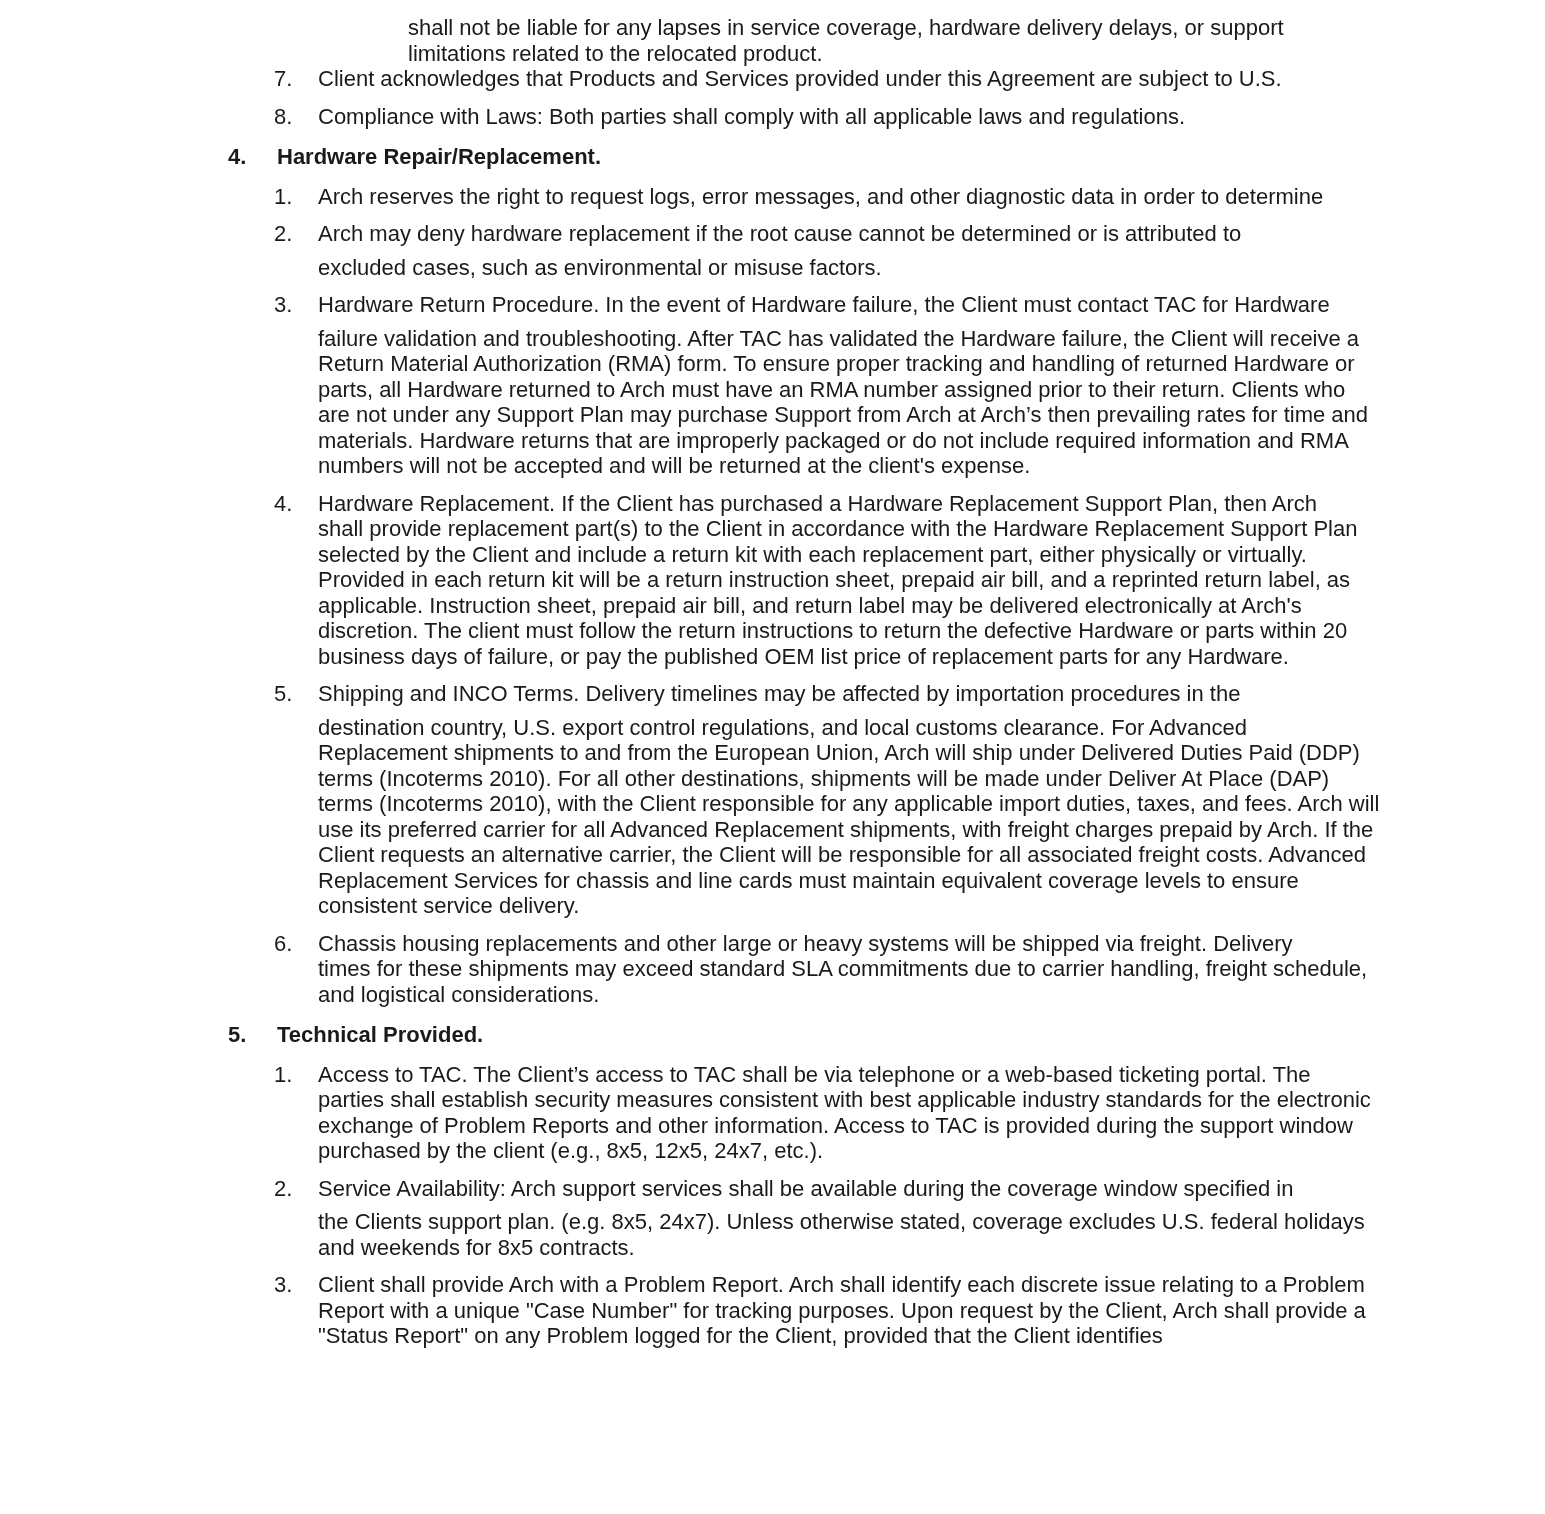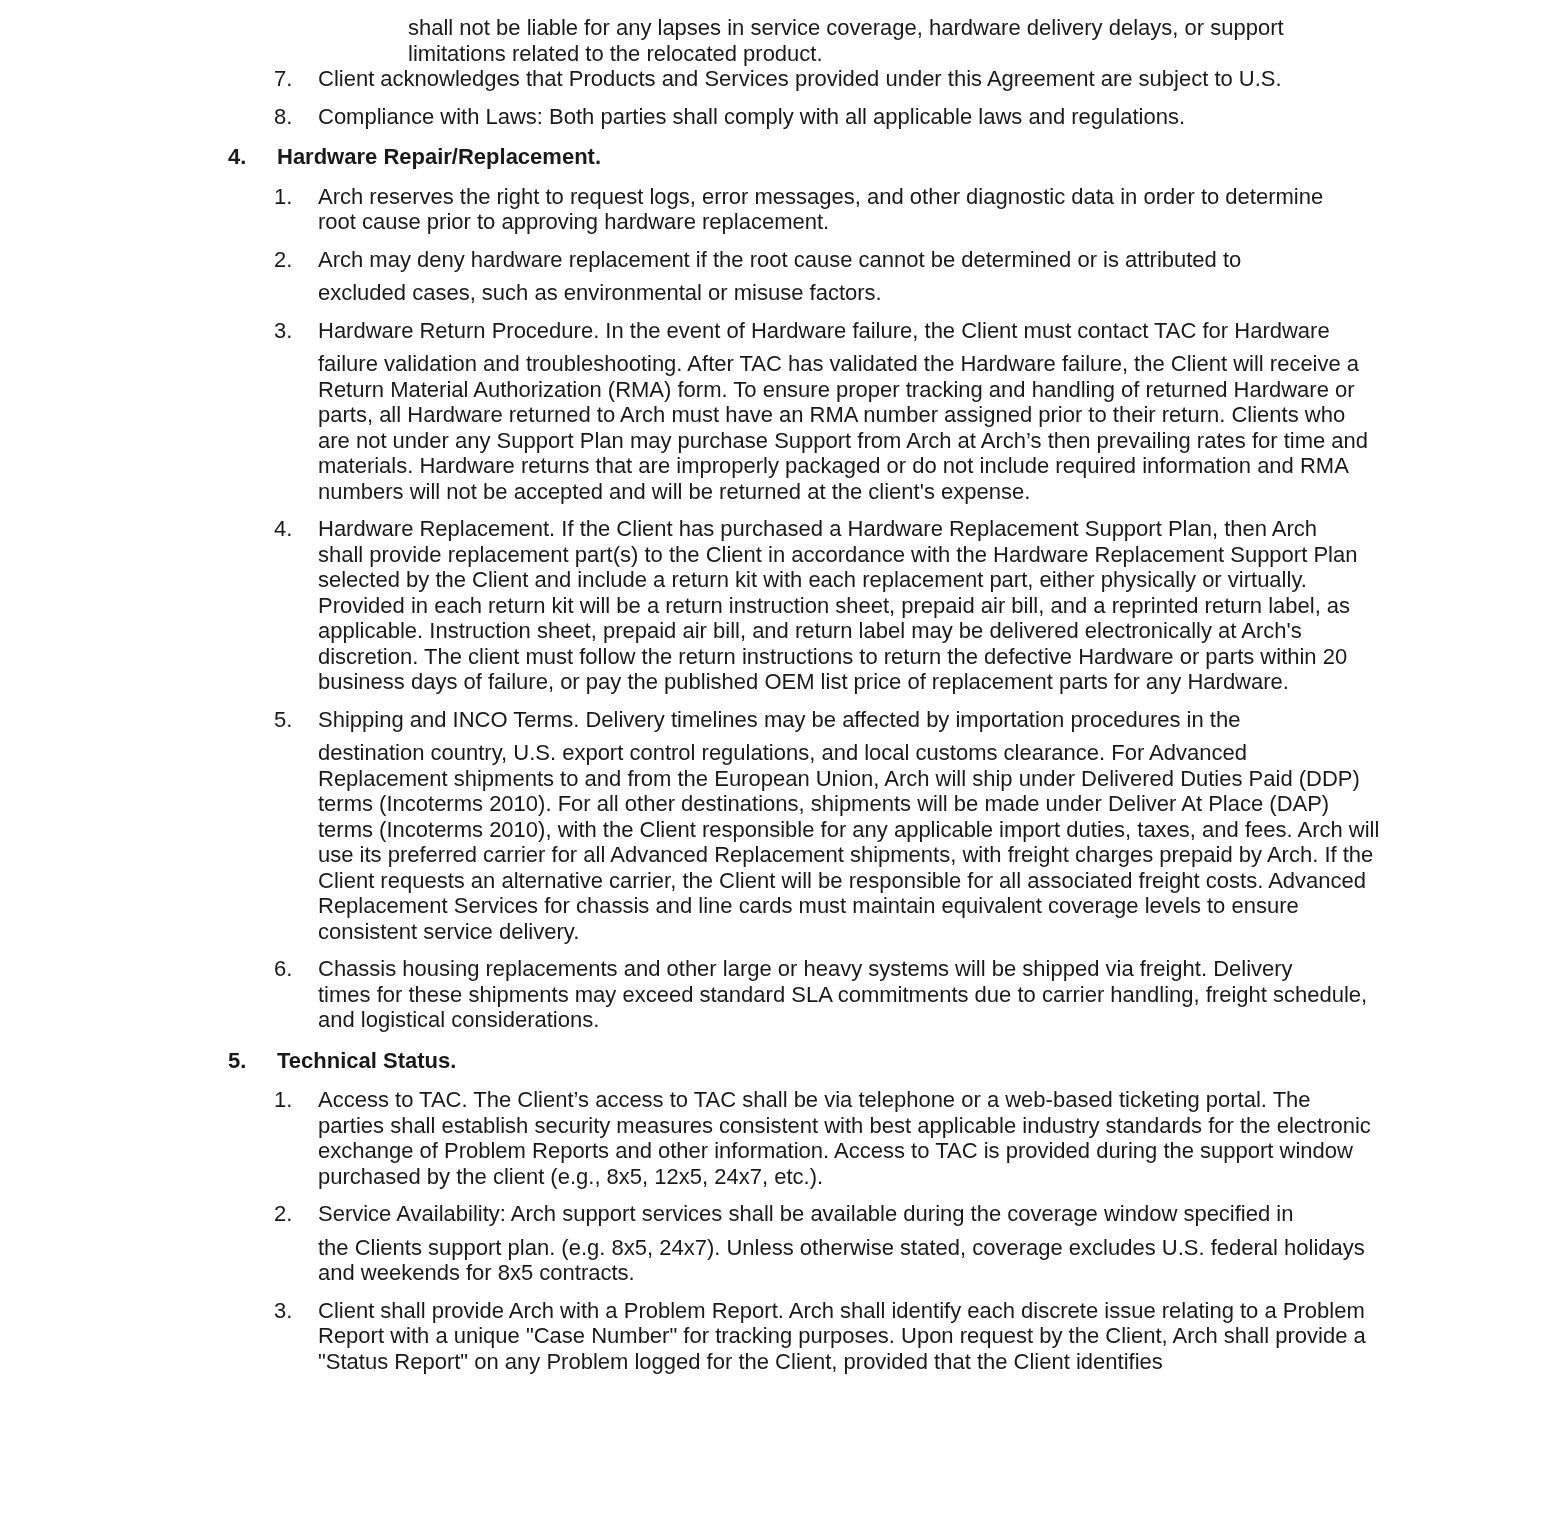--- a/index.html
+++ b/index.html
@@ -52,21 +52,20 @@
   </div>
 
   <div class="sec-h">
     <span class="num">4.</span>
     <span>Hardware Repair/Replacement.</span>
   </div>
 
   <div class="li">
     <span class="num">1.</span>
     <div class="lead">Arch reserves the right to request logs, error messages, and other diagnostic data in order to determine</div>
-    <div class="rest">root cause prior to approving hardware replacement.</div>
   </div>
 
   <div class="li">
     <span class="num">2.</span>
     <div class="lead gap">Arch may deny hardware replacement if the root cause cannot be determined or is attributed to</div>
     <div class="rest">excluded cases, such as environmental or misuse factors.</div>
   </div>
 
   <div class="li">
     <span class="num">3.</span>
@@ -87,21 +86,21 @@
   </div>
 
   <div class="li">
     <span class="num">6.</span>
     <div class="lead">Chassis housing replacements and other large or heavy systems will be shipped via freight. Delivery</div>
     <div class="rest">times for these shipments may exceed standard SLA commitments due to carrier handling, freight schedule, and logistical considerations.</div>
   </div>
 
   <div class="sec-h">
     <span class="num">5.</span>
-    <span>Technical Status.</span>
+    <span>Technical Provided.</span>
   </div>
 
   <div class="li">
     <span class="num">1.</span>
     <div class="lead">Access to TAC. The Client’s access to TAC shall be via telephone or a web-based ticketing portal. The</div>
     <div class="rest">parties shall establish security measures consistent with best applicable industry standards for the electronic exchange of Problem Reports and other information. Access to TAC is provided during the support window purchased by the client (e.g., 8x5, 12x5, 24x7, etc.).</div>
   </div>
 
   <div class="li">
     <span class="num">2.</span>

